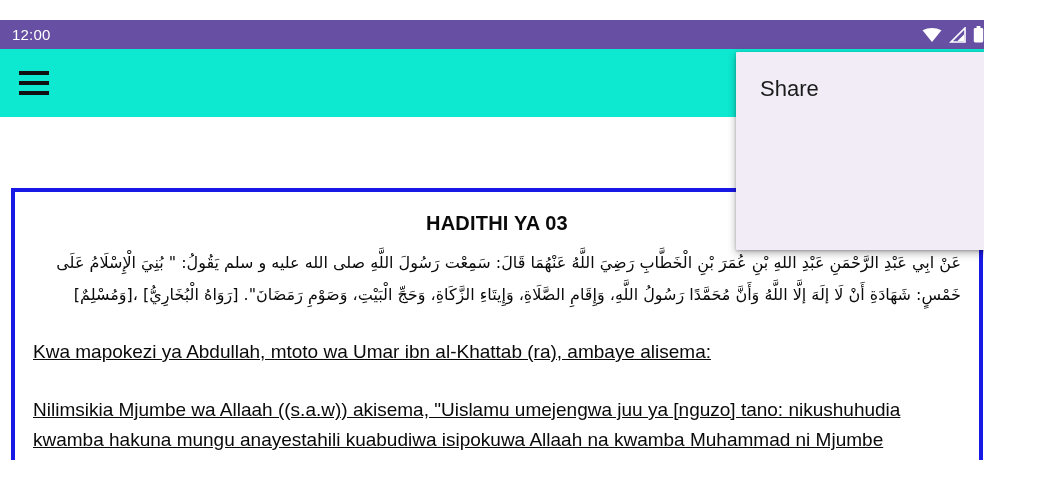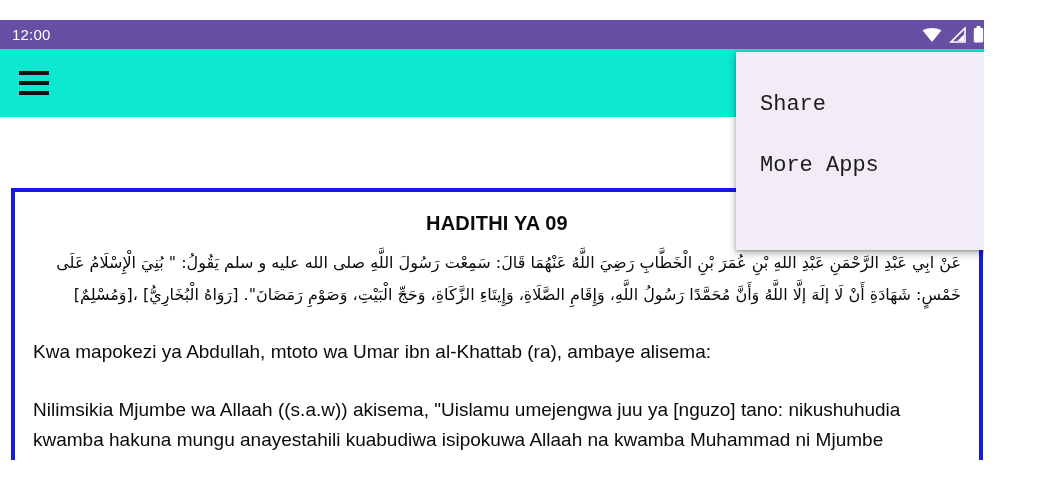--- a/index.html
+++ b/index.html
@@ -139,37 +139,37 @@
     margin: 12px 0 0 0;
     font-family: "DejaVu Sans", "Liberation Sans", sans-serif;
     unicode-bidi: embed;
   }
   .swahili-para {
     font-size: 19px;
     line-height: 30px;
     color: #0a0a0a;
     margin: 26px 0 0 0;
     font-family: "Liberation Sans", sans-serif;
+    text-decoration: underline;
   }
   #swahili-2 { margin-top: 28px; }
 
   
   #overflow-menu {
     position: absolute;
     left: 736px;
     top: 32px;
     width: 254px;
     height: 198px;
     background: #F1ECF5;
     border-radius: 1px;
     box-shadow: 0 3px 9px rgba(0,0,0,0.30), 0 1px 3px rgba(0,0,0,0.22);
     box-sizing: border-box;
-    padding-top: 22px;
+    padding-top: 6px;
     z-index: 40;
-    font-family: Liberation Mono, monospace;
   }
   .menu-item {
     height: 61px;
     display: flex;
     align-items: center;
     padding-left: 24px;
     box-sizing: border-box;
     font-size: 22px;
     color: #1b1b1b;
     cursor: pointer;
@@ -244,30 +244,29 @@
         <div id="hamburger">
           <span></span>
             <span></span>
             <span></span>
         </div>
       </div>
     </div>
 
     <div id="content-card">
       <div id="content-inner">
-        <div id="hadith-heading">HADITHI YA 09</div>
+        <div id="hadith-heading">HADITHI YA 03</div>
         <div class="arabic-block">عَنْ ابِي عَبْدِ الرَّحْمَنِ عَبْدِ اللهِ بْنِ عُمَرَ بْنِ الْخَطَّابِ رَضِيَ اللَّهُ عَنْهُمَا قَالَ: سَمِعْت رَسُولَ اللَّهِ صلى الله عليه و سلم يَقُولُ: " بُنِيَ الْإِسْلَامُ عَلَى خَمْسٍ: شَهَادَةِ أَنْ لَا إلَهَ إلَّا اللَّهُ وَأَنَّ مُحَمَّدًا رَسُولُ اللَّهِ، وَإِقَامِ الصَّلَاةِ، وَإِيتَاءِ الزَّكَاةِ، وَحَجِّ الْبَيْتِ، وَصَوْمِ رَمَضَانَ". [رَوَاهُ الْبُخَارِيُّ] ،[وَمُسْلِمٌ]</div>
         <div class="swahili-para">Kwa mapokezi ya Abdullah, mtoto wa Umar ibn al-Khattab (ra), ambaye alisema:</div>
         <div class="swahili-para" id="swahili-2">Nilimsikia Mjumbe wa Allaah ((s.a.w)) akisema, "Uislamu umejengwa juu ya [nguzo] tano: nikushuhudia kwamba hakuna mungu anayestahili kuabudiwa isipokuwa Allaah na kwamba Muhammad ni Mjumbe</div>
       </div>
     </div>
 
     <div id="overflow-menu">
       <div class="menu-item">Share</div>
-      <div class="menu-item">More Apps</div>
     </div>
 
   </div>
 
   <div id="nav-bar">
     <div class="nav-btn" id="nav-recents">
       <div id="sq-glyph"></div>
     </div>
     <div class="nav-btn" id="nav-home">
       <div id="circ-glyph"></div>

